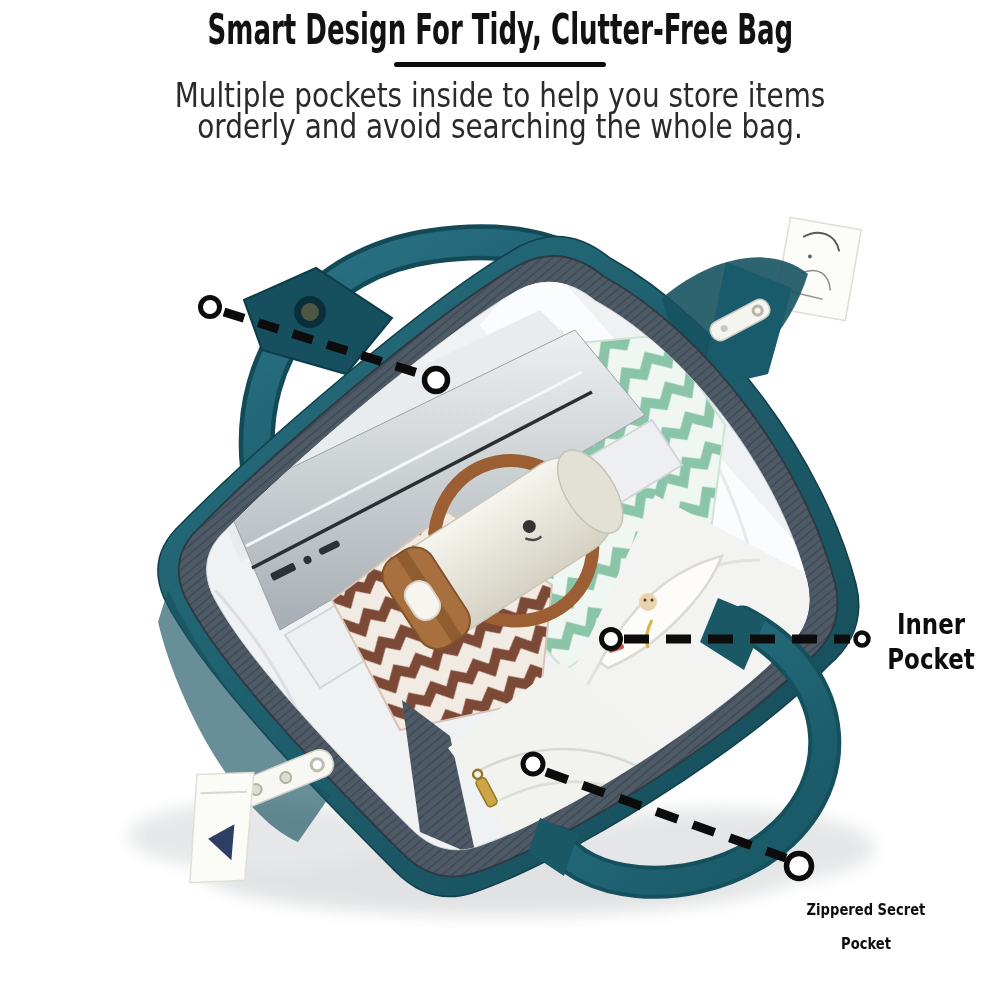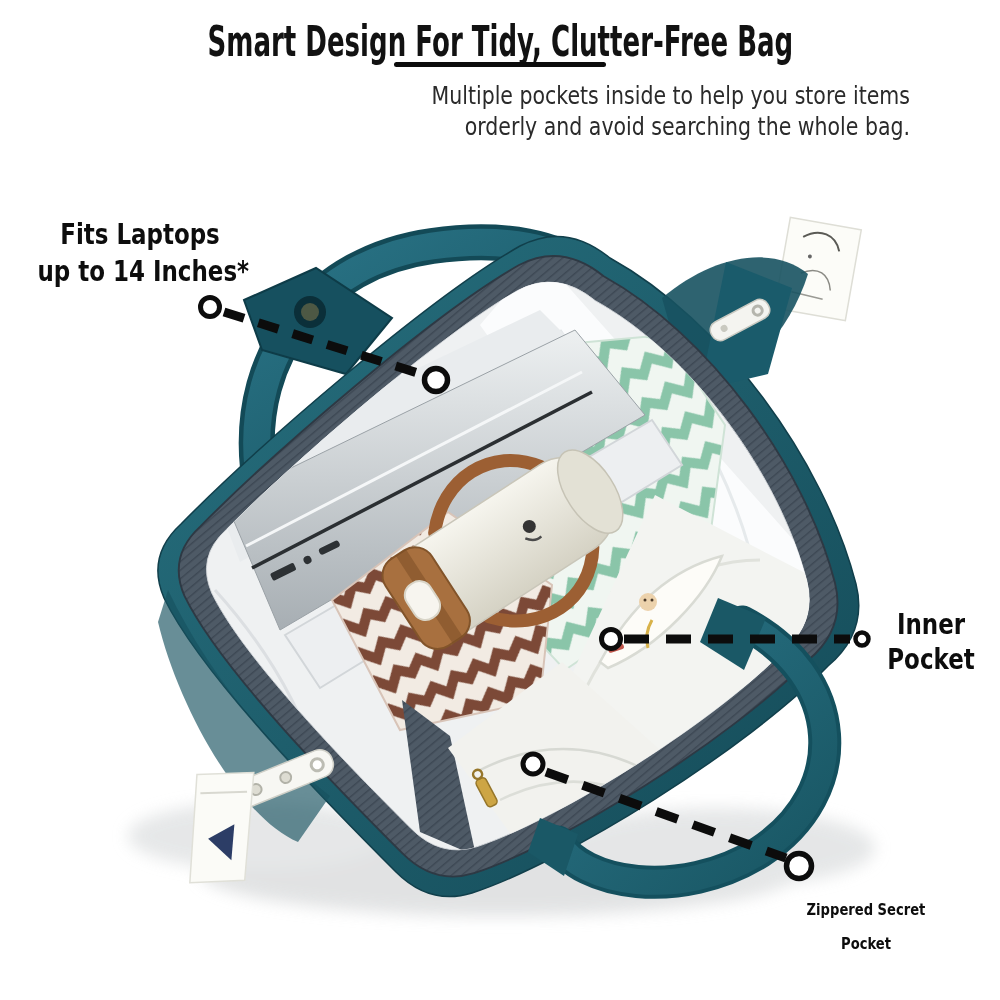--- a/index.html
+++ b/index.html
@@ -3,25 +3,25 @@
 <meta charset="utf-8">
 <style>
   html,body { margin:0; padding:0; background:#ffffff; }
   .page {
     position:relative; width:1000px; height:1000px; background:#ffffff;
     overflow:hidden; font-family:"DejaVu Sans","Liberation Sans",sans-serif;
     color:#111;
   }
   
   .title-wrap { position:absolute; top:6px; left:0; width:1000px; text-align:center; }
-  .title-wrap h1 { margin:12px; font-size:42px; font-weight:bold; color:#121212; line-height:48px; white-space:nowrap; }
+  .title-wrap h1 { margin:0; font-size:42px; font-weight:bold; color:#121212; line-height:48px; white-space:nowrap; }
   .squeeze { display:inline-block; transform:scaleX(0.62); transform-origin:center; }
   .divider { position:absolute; top:62px; left:394px; width:212px; height:5px; background:#0c0c0c; border-radius:3px; }
-  .subtitle { position:absolute; top:80px; left:0; width:1000px; text-align:right;
-              font-size:25px; color:#2a2a2a; line-height:31px; font-weight:normal; }
+  .subtitle { position:absolute; top:80px; left:0; width:1000px; text-align:center;
+              font-size:34px; color:#2a2a2a; line-height:31px; font-weight:normal; }
   .subtitle .line { display:block; white-space:nowrap; transform:scaleX(0.82); transform-origin:center; }
   
   .lbl { position:absolute; font-weight:bold; color:#0d0d0d; text-align:center; }
   .lbl .line { display:block; white-space:nowrap; transform:scaleX(0.82); transform-origin:center; }
   .lbl-fits   { top:216px; left:15px;  width:250px; font-size:28px; line-height:37px; }
   .lbl-inner  { top:607px; left:856px; width:150px; font-size:28px; line-height:35px; }
   .lbl-secret { top:893px; left:756px; width:220px; font-size:16px; line-height:34px; }
   .scene { position:absolute; top:0; left:0; width:1000px; height:1000px; }
 </style>
 </head>
@@ -218,24 +218,20 @@
       <circle cx="611" cy="639" r="9.5" fill="#ffffff" stroke="#0c0c0c" stroke-width="5"></circle>
       <circle cx="862" cy="639" r="6.5" fill="#ffffff" stroke="#0c0c0c" stroke-width="4.5"></circle>
     </g>
     <g>
       <line x1="546" y1="772" x2="786" y2="858" stroke="#0c0c0c" stroke-width="9" stroke-dasharray="23 16"></line>
       <circle cx="533" cy="764" r="10" fill="#ffffff" stroke="#0c0c0c" stroke-width="5"></circle>
       <circle cx="799" cy="866" r="12.5" fill="#ffffff" stroke="#0c0c0c" stroke-width="5.5"></circle>
     </g>
   </svg>
 
-  <div class="lbl lbl-fits">
-    <span class="line">Fits Laptops</span>
-    <span class="line">up to 14 Inches*</span>
-  </div>
   <div class="lbl lbl-inner">
     <span class="line">Inner</span>
     <span class="line">Pocket</span>
   </div>
   <div class="lbl lbl-secret">
     <span class="line">Zippered Secret</span>
     <span class="line">Pocket</span>
   </div>
 
 </div>

